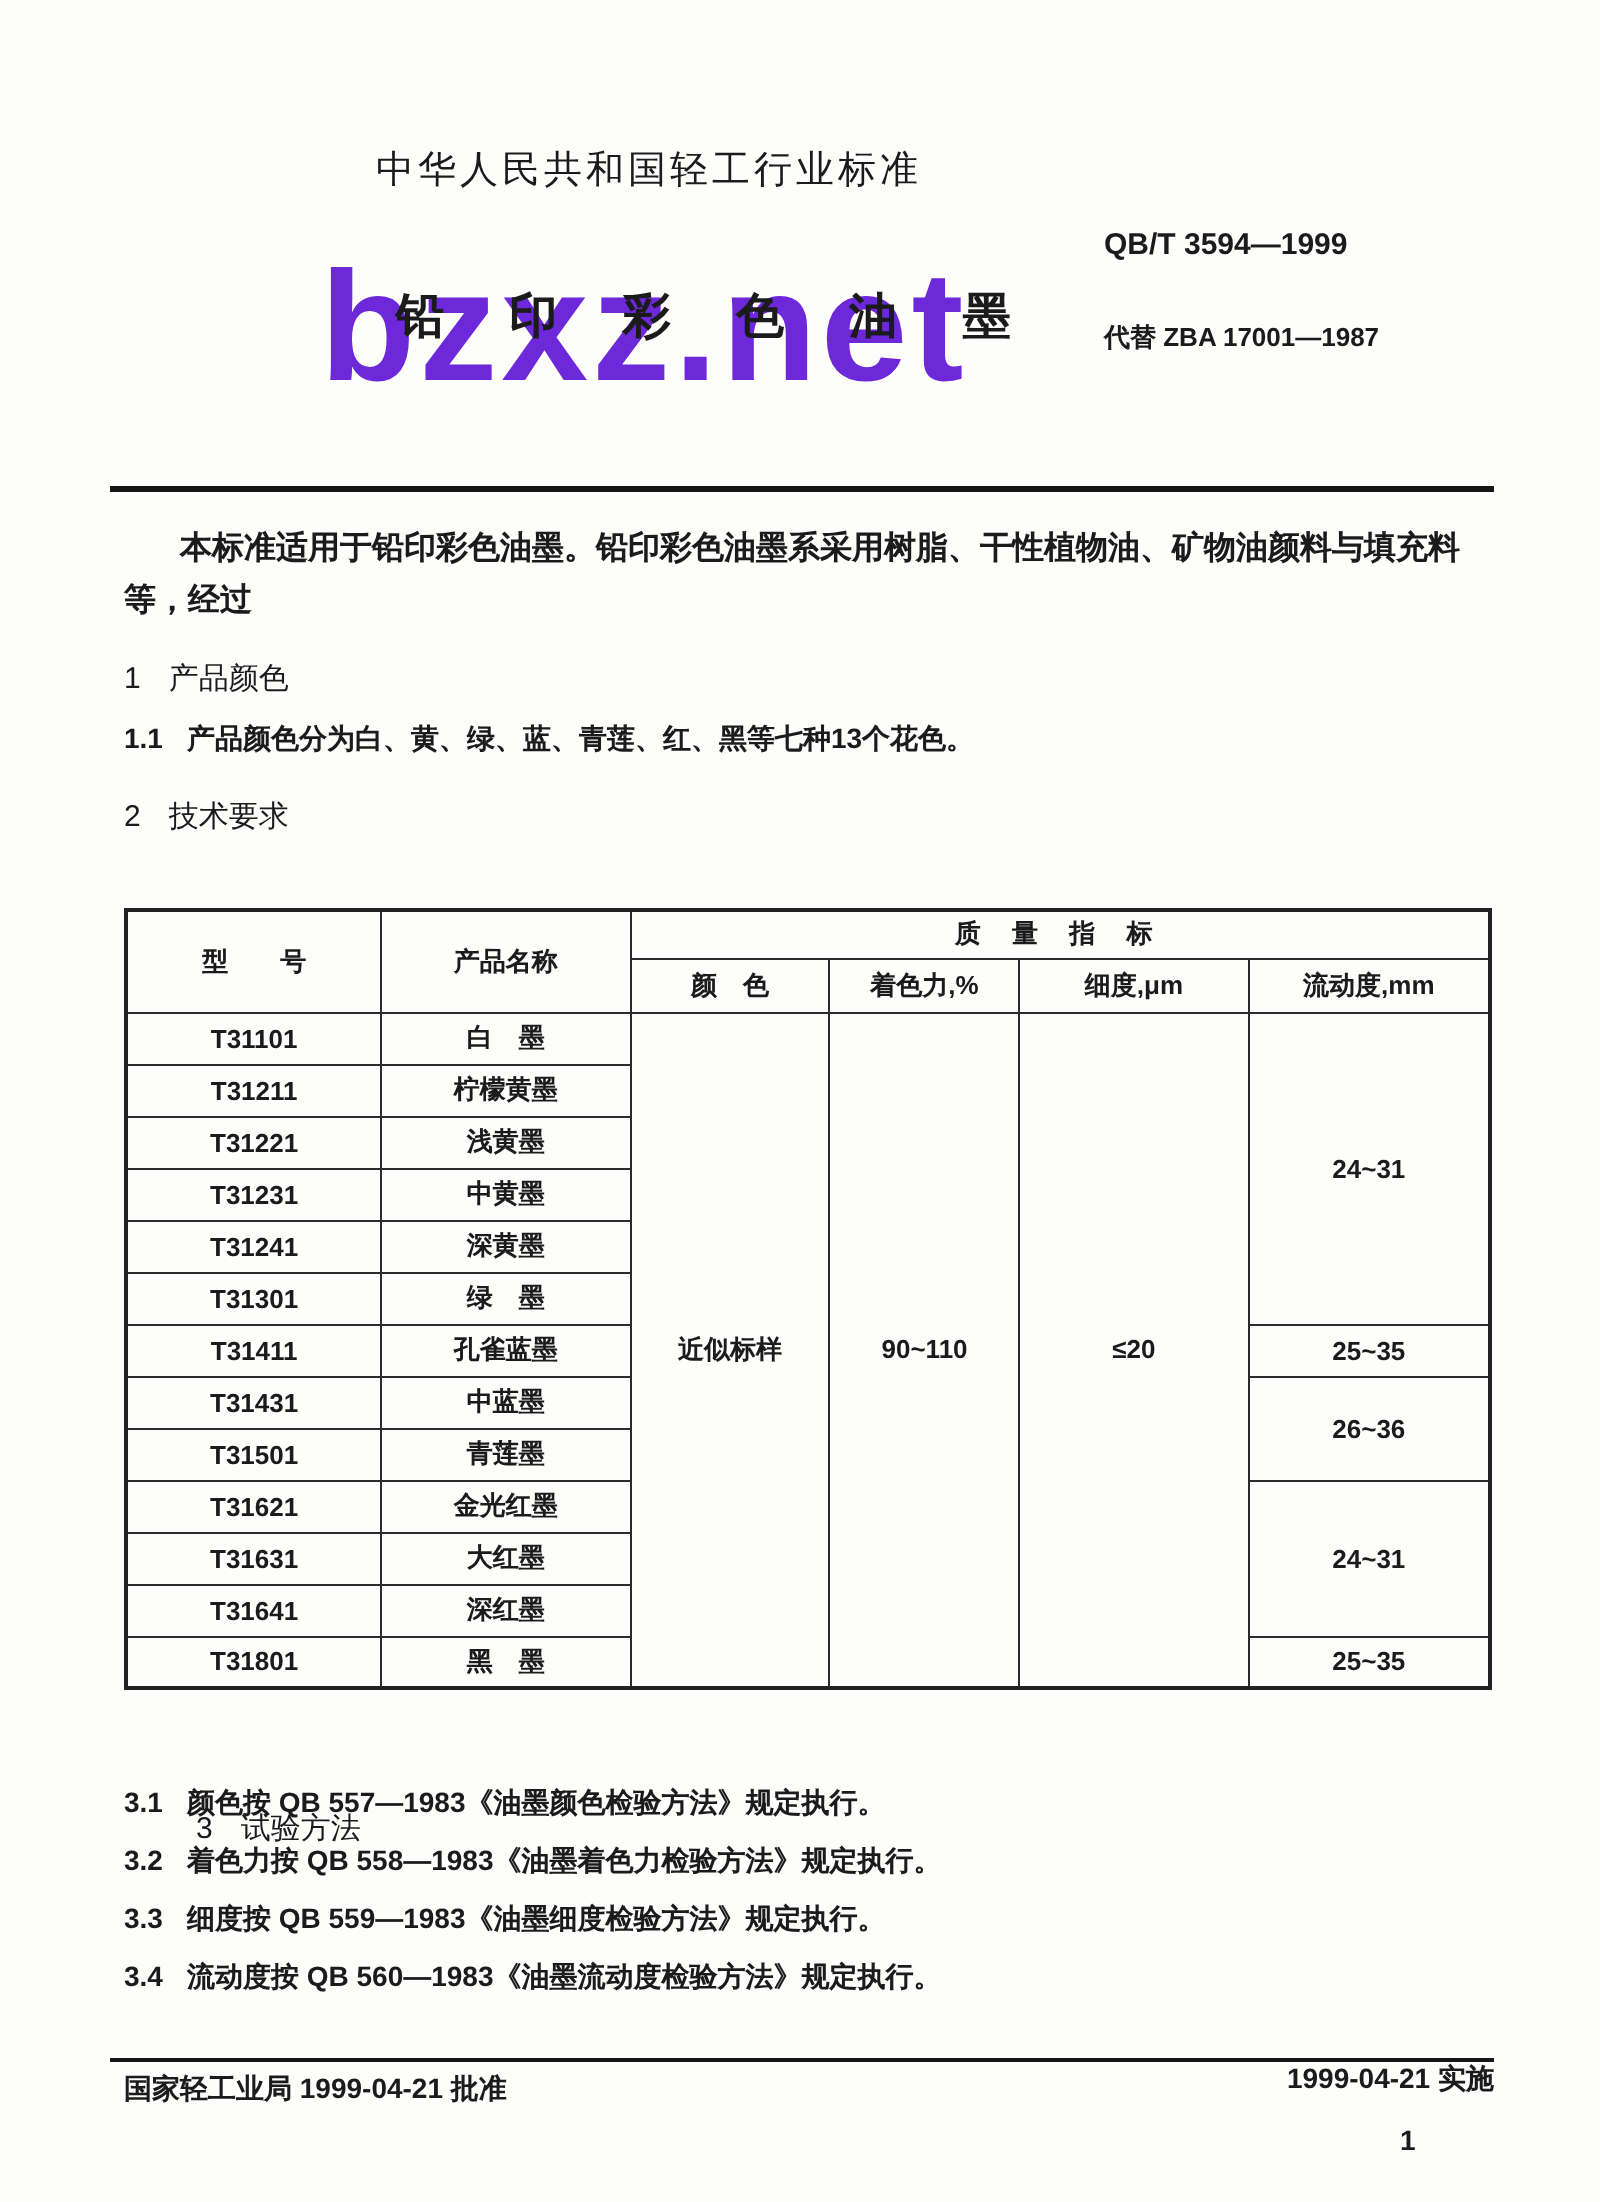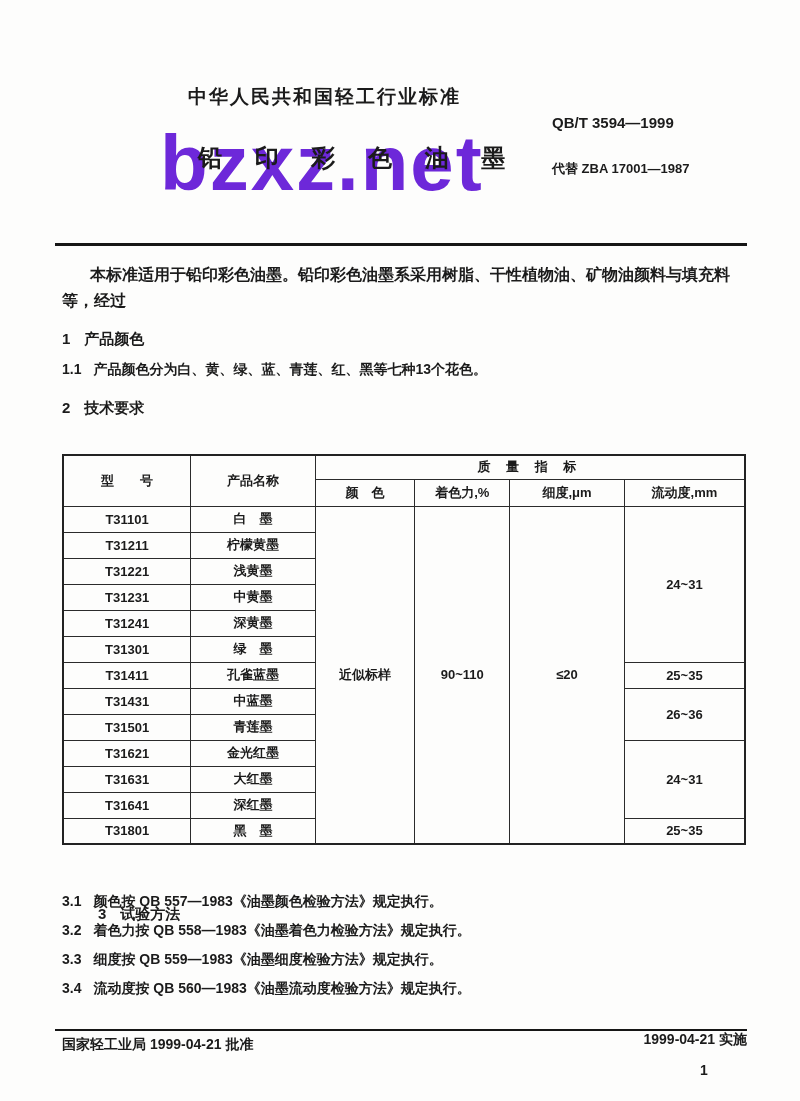--- a/index.html
+++ b/index.html
@@ -15,21 +15,21 @@
   }
   .abs { position:absolute; }
   .watermark {
     left:160px; top:118px;
     font-size:78px; font-weight:bold;
     color:#6d28d9; letter-spacing:2px;
     z-index:0; user-select:none;
   }
   .std-type {
     left:188px; top:72px;
-    font-size:19px; font-weight:bold; letter-spacing:2px; z-index:1;margin-top:12px;
+    font-size:19px; font-weight:normal; letter-spacing:2px; z-index:1;
   }
   .std-num {
     left:552px; top:114px;
     font-size:15px; font-weight:bold; z-index:1;
   }
   .doc-title {
     left:198px; top:142px;
     font-size:24px; font-weight:bold; letter-spacing:13px; z-index:1;
   }
   .replaces {
@@ -37,21 +37,21 @@
     font-size:13px; font-weight:bold; z-index:1;
   }
   .rule { background:#161616; z-index:1; }
   .rule-top { left:55px; top:243px; width:692px; height:3px; }
   .rule-bottom { left:55px; top:1029px; width:692px; height:2px; }
   .intro {
     left:62px; top:262px; width:690px;
     font-size:16px; line-height:26px; font-weight:600; z-index:1;
   }
   .intro .indent { text-indent:28px; }
-  .sec-h { font-size:15px; font-weight:bold; z-index:1; }
+  .sec-h { font-size:15px; font-weight:normal; z-index:1; }
   .sec-h .no { margin-right:14px; }
   .sec-item { font-size:14px; font-weight:600; z-index:1; }
   .sec-item .item-no { margin-right:12px; }
   .spec-table {
     left:62px; top:454px; width:684px;
     border-collapse:collapse; z-index:1;
     font-size:13px; font-weight:600;
     text-align:center;
   }
   .spec-table th, .spec-table td {

